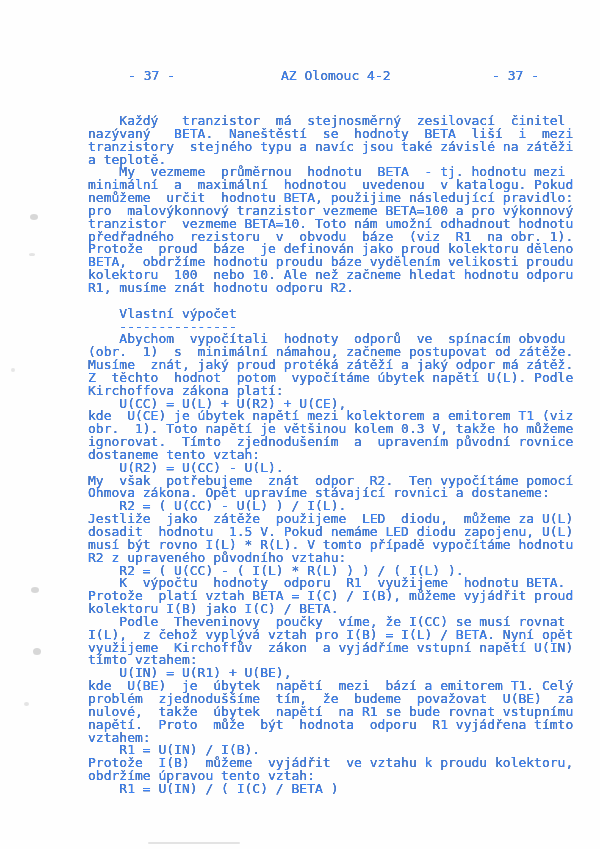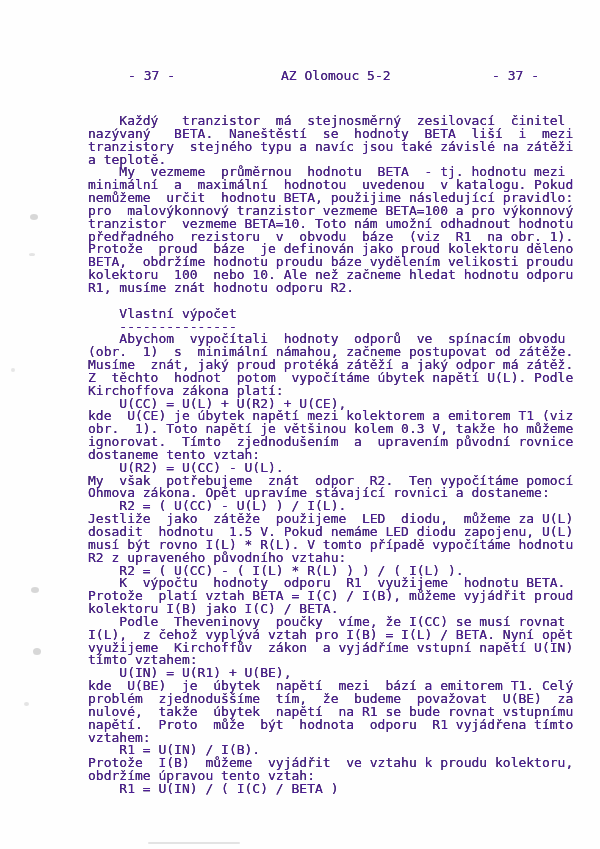--- a/index.html
+++ b/index.html
@@ -11,21 +11,21 @@
     overflow: hidden;
   }
   .page {
     position: relative;
     width: 600px; height: 849px;
     background: #fefefe;
   }
   .scan-text {
     font-family: "DejaVu Sans Mono", monospace;
     font-size: 13px;
-    color: #4c1d95;
+    color: #3b82f6;
     text-shadow: 0 0 0.6px rgba(10,10,10,0.85);
     white-space: pre;
   }
   .header-part { position: absolute; top: 68px; }
   #hdr-left   { left: 128px; }
   #hdr-title  { left: 281px; }
   #hdr-right  { left: 492px; }
   #body-text {
     position: absolute;
     left: 84px; top: 111px;
@@ -53,21 +53,21 @@
     border-radius: 1px;
   }
 </style>
 </head>
 <body>
 
 <div class="page">
 
   <span id="hdr-left" class="scan-text header-part">- 37 -</span>
 
-  <span id="hdr-title" class="scan-text header-part">AZ Olomouc 5-2</span>
+  <span id="hdr-title" class="scan-text header-part">AZ Olomouc 4-2</span>
 
   <span id="hdr-right" class="scan-text header-part">- 37 -</span>
 
   <pre id="body-text" class="scan-text">    Každý   tranzistor  má  stejnosměrný  zesilovací  činitel
 nazývaný   BETA.  Naneštěstí  se  hodnoty  BETA  liší  i  mezi
 tranzistory  stejného typu a navíc jsou také závislé na zátěži
 a teplotě.
     My  vezmeme  průměrnou  hodnotu  BETA  - tj. hodnotu mezi
 minimální  a  maximální  hodnotou  uvedenou  v katalogu. Pokud
 nemůžeme  určit  hodnotu BETA, použijime následující pravidlo:

